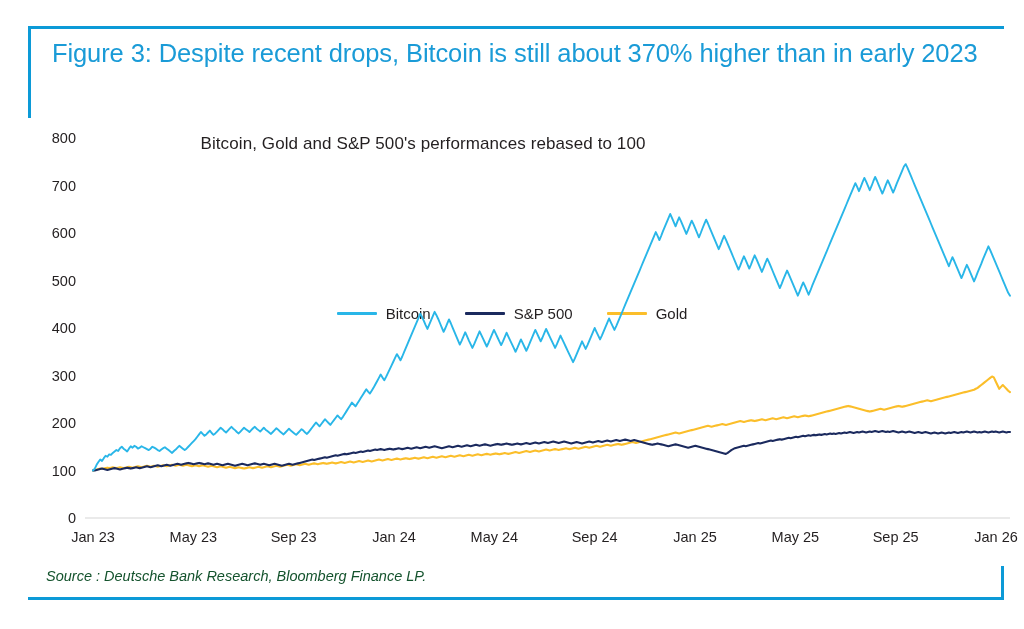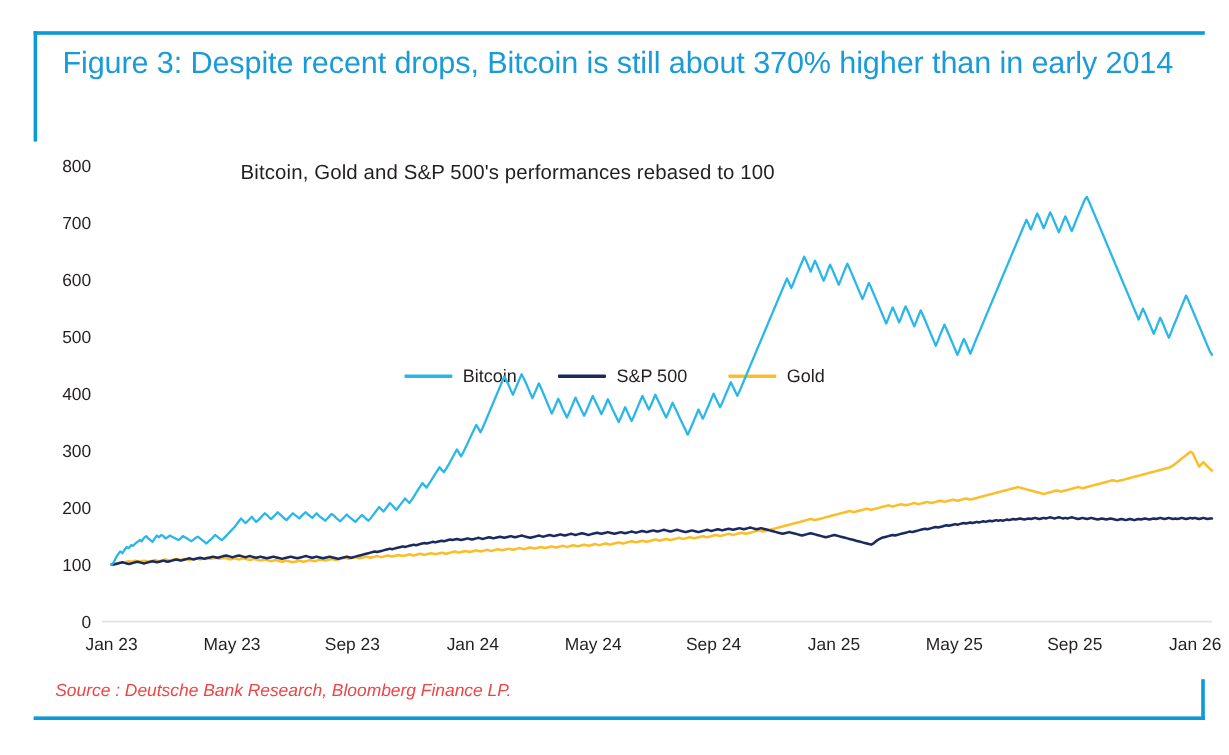--- a/index.html
+++ b/index.html
@@ -122,34 +122,34 @@
     fill: #231f20;
     text-anchor: middle;
   }
 
   
   #source-note {
     position: absolute;
     left: 46px; top: 568px;
     font-size: 14.5px;
     font-style: italic;
-    color: #ef4444;
+    color: #14532d;
   }
 </style>
 </head>
 <body>
 
 <div id="figure-frame">
 
   <div class="rule-top"></div>
   <div class="rule-left"></div>
   <div class="rule-right"></div>
   <div class="rule-bottom"></div>
 
-  <div id="figure-title">Figure 3: Despite recent drops, Bitcoin is still about 370% higher than in early 2014</div>
+  <div id="figure-title">Figure 3: Despite recent drops, Bitcoin is still about 370% higher than in early 2023</div>
 
   <div id="chart-area">
 
     <div id="chart-headline"><span>Bitcoin, Gold and S&amp;P 500's performances rebased to 100</span></div>
 
     <div id="chart-legend">
       <div class="legend-item">
         <span class="legend-swatch" style="background: rgb(41, 182, 232);"></span>
         <span>Bitcoin</span>
       </div>

